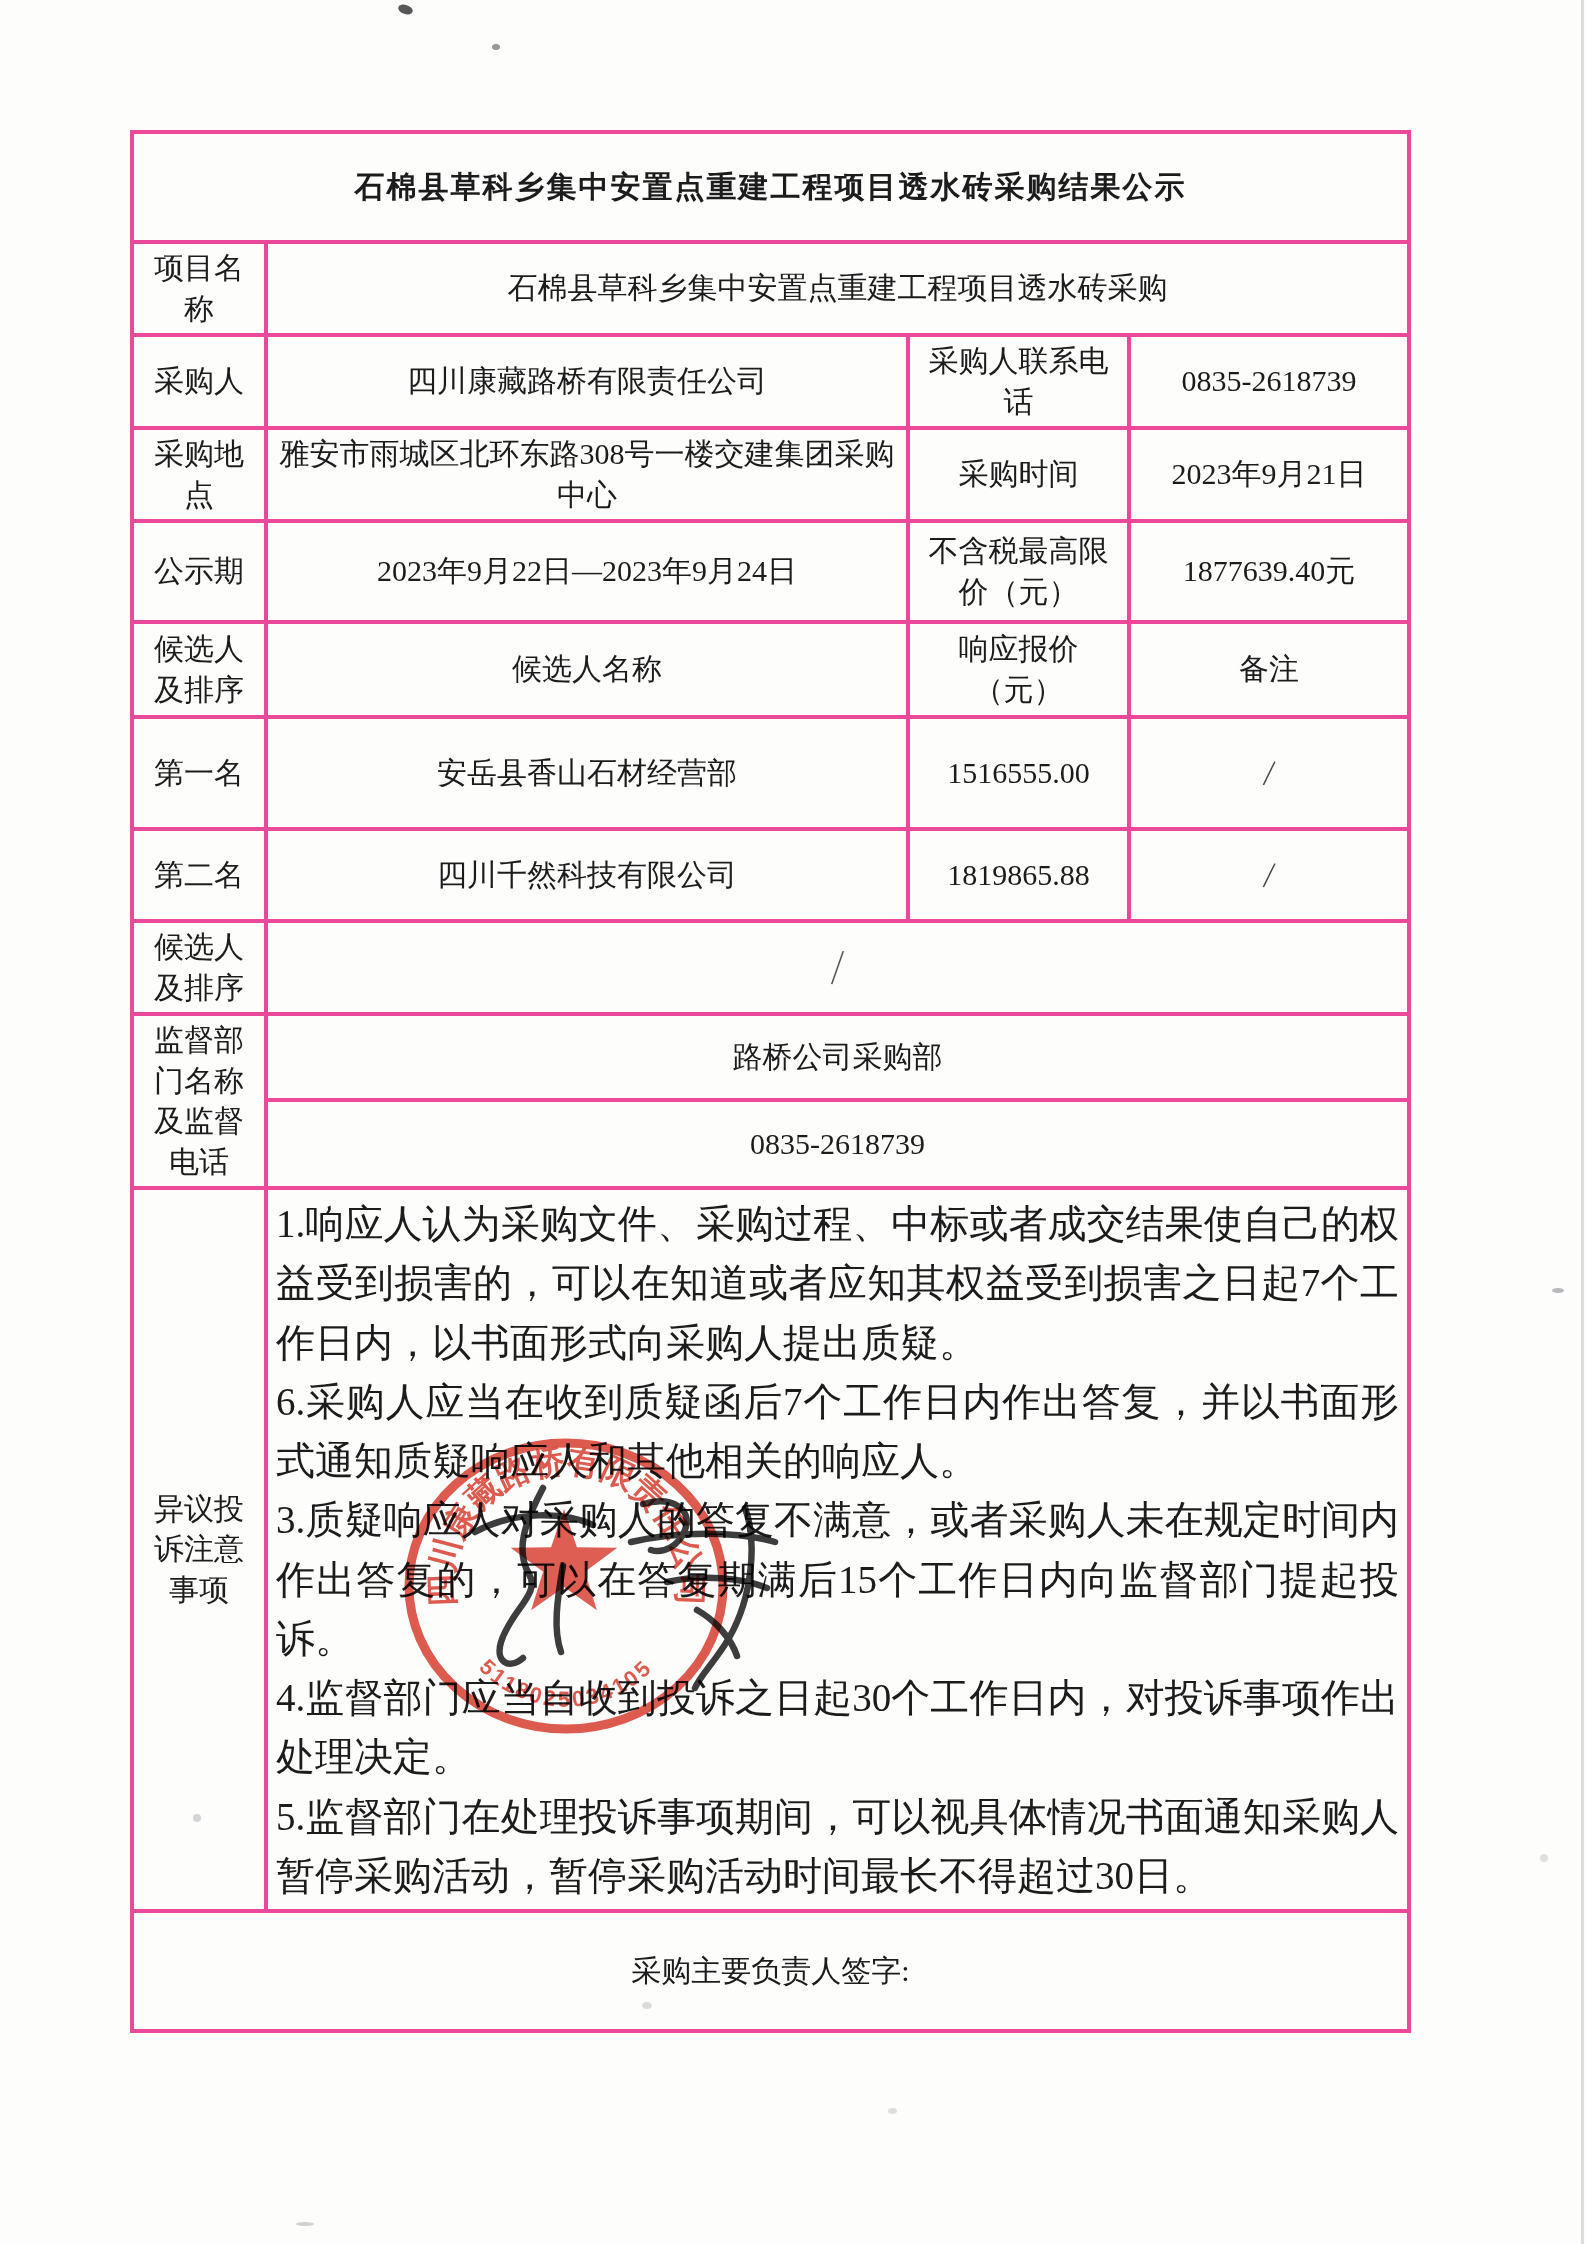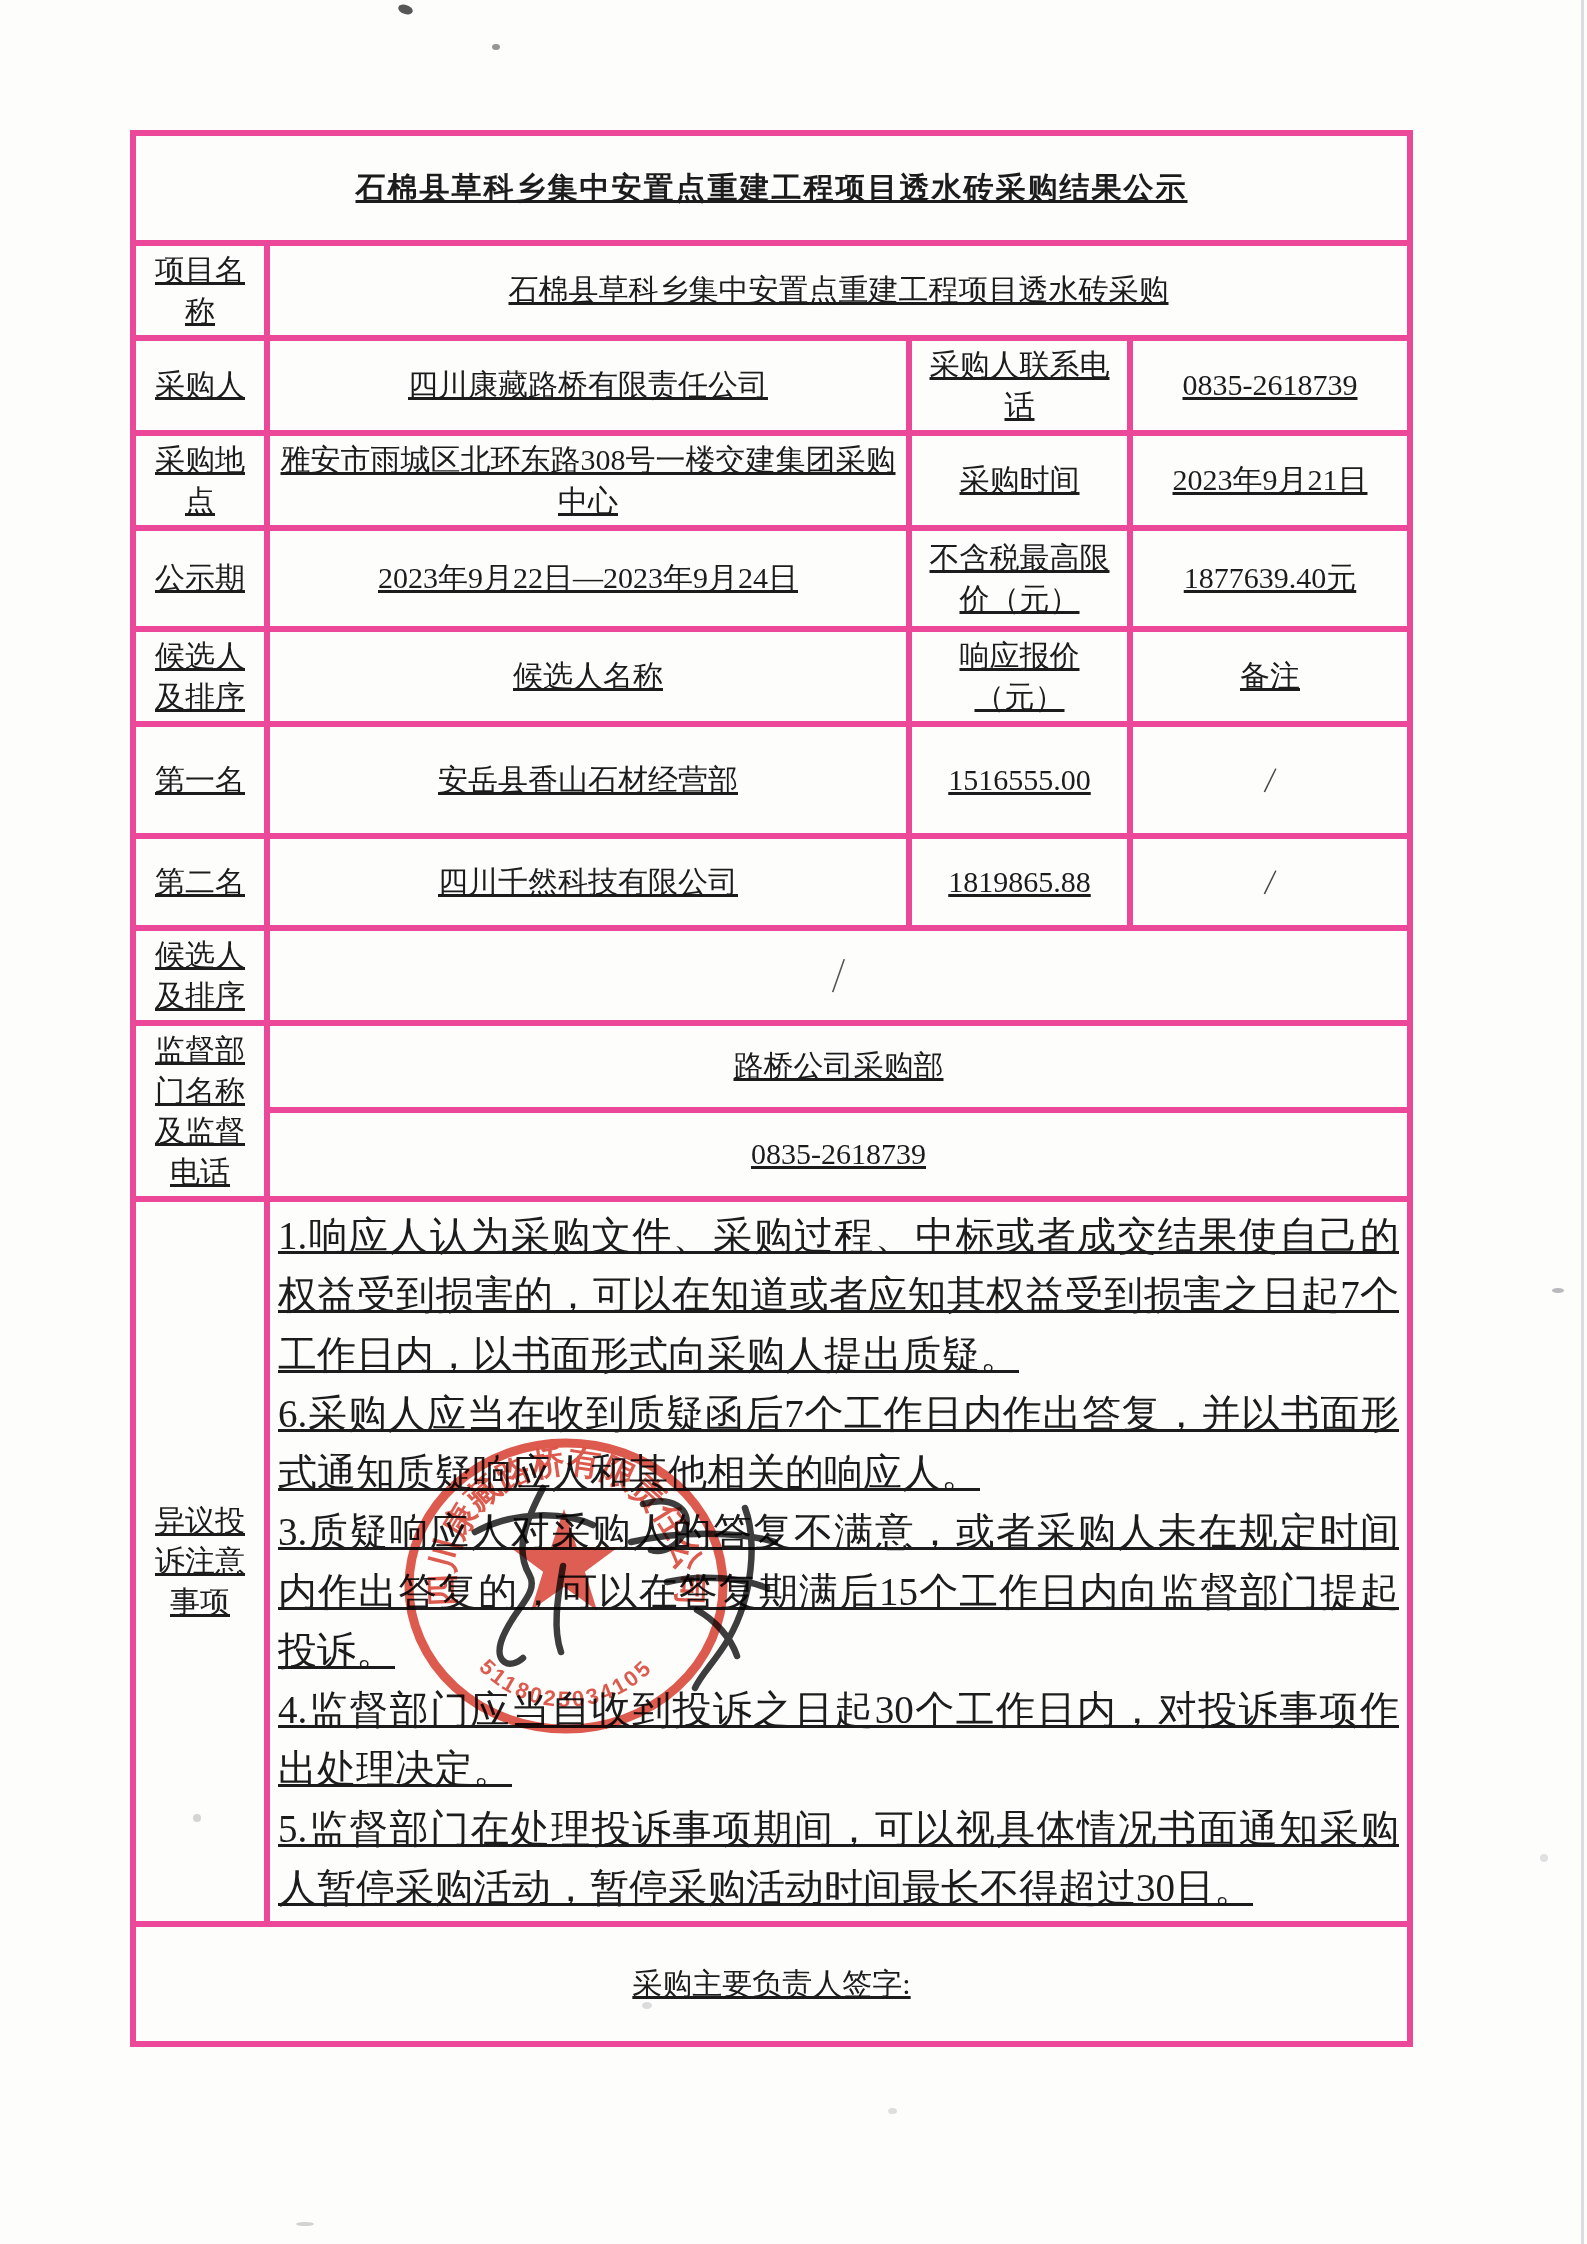--- a/index.html
+++ b/index.html
@@ -14,29 +14,28 @@
   }
   
   table.doc{
     position:absolute;left:130px;top:130px;
     width:1277px;
     border-collapse:collapse;
     table-layout:fixed;
     background:transparent;
   }
   table.doc td{
-    border:6px solid #ec4899;
+    border:4px solid #ec4899;
     padding:4px 8px;
     text-align:center;
     vertical-align:middle;
     font-size:30px;
     line-height:1.35;
     overflow:hidden;
     word-break:break-word;
-    text-decoration:underline;
   }
   table.doc{border:3px solid #111;}
   td.title-cell{
     font-family:"Liberation Sans","DejaVu Sans",sans-serif;
     font-weight:bold;
     font-size:38px;
     letter-spacing:2px;
   }
   td.lbl{
     font-size:28px;

